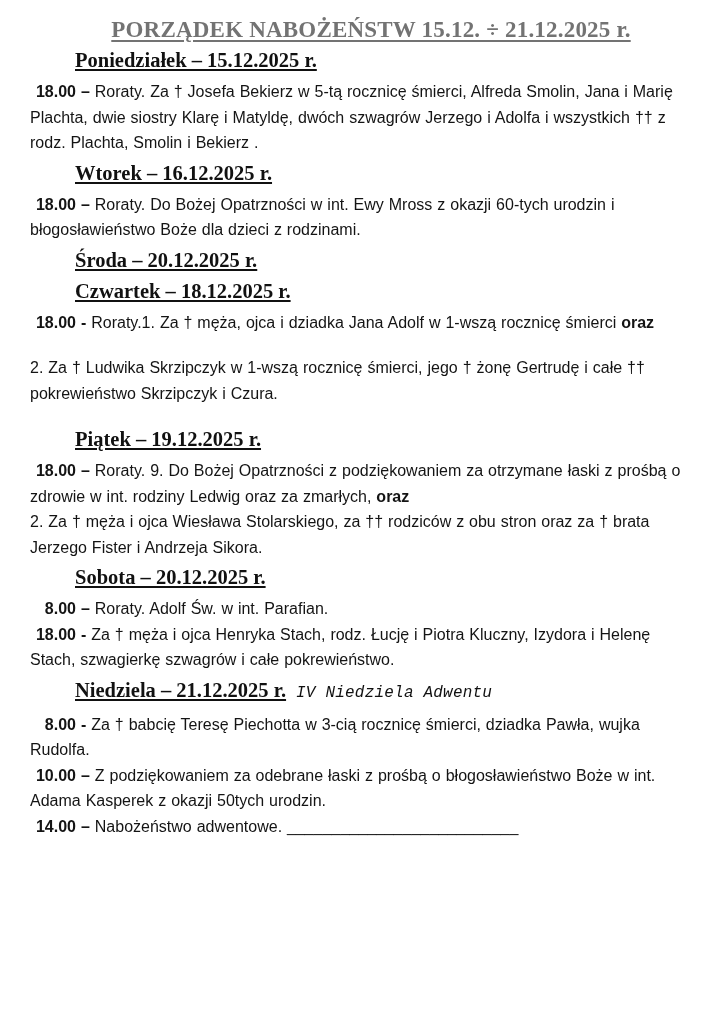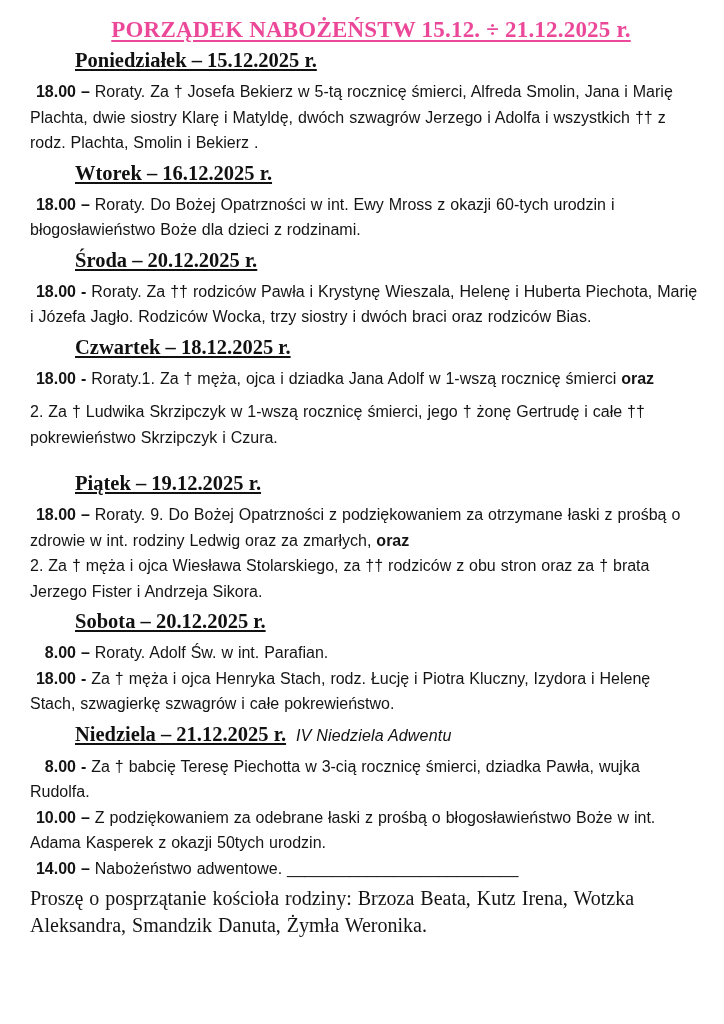--- a/index.html
+++ b/index.html
@@ -5,49 +5,49 @@
   html,body{margin:0;padding:0;}
   body{
     width:724px;min-height:1024px;background:#ffffff;color:#141414;
     font-family:"Liberation Sans",sans-serif;
     -webkit-font-smoothing:antialiased;
   }
   .page{padding:16px 26px 40px 30px;width:668px;}
   .doc-title{
     font-family:"Liberation Serif",serif;
     font-size:23px;line-height:27px;font-weight:bold;
-    color:#ec4899;
+    color:#737373;
     text-align:center;
     text-decoration:underline;
     text-decoration-thickness:2px;
     text-underline-offset:3px;
     letter-spacing:0.2px;
     margin:0 0 3px 14px;
   }
   .day-heading{
     font-family:"Liberation Serif",serif;
     font-size:20.5px;line-height:25px;font-weight:bold;color:#111;
     margin:5px 0 6px 45px;
   }
   .day-heading.pre-gap{margin-top:21px;}
   .day-label{
     text-decoration:underline;
     text-decoration-thickness:2px;
     text-underline-offset:2px;
   }
   .adwent-note{
-    font-family:Liberation Sans, sans-serif;
+    font-family:Liberation Mono, monospace;
     font-size:16px;font-weight:normal;font-style:italic;
     text-decoration:none;margin-left:10px;letter-spacing:0.2px;
   }
   .entry{
     margin:0;font-size:16px;line-height:25.5px;color:#141414;
     word-spacing:0.5px;
   }
-  .entry.gap{margin-top:8px;}
+  .entry.gap{margin-top:20px;}
   .time{
     font-weight:bold;display:inline-block;min-width:46px;text-align:right;
   }
   .dash{font-weight:bold;}
   .bold-tail{font-weight:bold;}
   .blank-line{letter-spacing:0;}
   .footer-note{
     font-family:"Liberation Serif",serif;
     font-size:20px;line-height:27px;margin:4px 0 0 0;color:#141414;
     word-spacing:1px;
@@ -65,21 +65,20 @@
     <p class="entry"><span class="time">18.00</span> <span class="dash">–</span> <span>Roraty. Za † Josefa Bekierz w 5-tą rocznicę śmierci, Alfreda Smolin, Jana i Marię Plachta, dwie siostry Klarę i Matyldę, dwóch szwagrów Jerzego i Adolfa i wszyst­kich †† z rodz. Plachta, Smolin i Bekierz .</span></p>
   </section>
 
   <section>
     <h2 class="day-heading"><span class="day-label">Wtorek – 16.12.2025 r.</span></h2>
     <p class="entry"><span class="time">18.00</span> <span class="dash">–</span> <span>Roraty. Do Bożej Opatrzności w int. Ewy Mross z okazji 60-tych urodzin i błogosławieństwo Boże dla dzieci z rodzinami.</span></p>
   </section>
 
   <section>
     <h2 class="day-heading"><span class="day-label">Środa – 20.12.2025 r.</span></h2>
-    <p class="entry"><span class="time">18.00</span> <span class="dash">-</span> <span>Roraty. Za †† rodziców Pawła i Krystynę Wieszala, Helenę i Huberta Piechota, Marię i Józefa Jagło. Rodziców Wocka, trzy siostry i dwóch braci oraz rodziców Bias.</span></p>
   </section>
 
   <section>
     <h2 class="day-heading"><span class="day-label">Czwartek – 18.12.2025 r.</span></h2>
     <p class="entry"><span class="time">18.00</span> <span class="dash">-</span> <span>Roraty.1. Za † męża, ojca i dziadka Jana Adolf w 1-wszą rocznicę śmierci</span> <span class="bold-tail">oraz</span></p>
     <p class="entry gap"><span>2. Za † Ludwika Skrzipczyk w 1-wszą rocznicę śmierci, jego † żonę Gertrudę i całe †† pokrewieństwo Skrzipczyk i Czura.</span></p>
   </section>
 
   <section>
     <h2 class="day-heading pre-gap"><span class="day-label">Piątek – 19.12.2025 r.</span></h2>
@@ -93,15 +92,14 @@
     <p class="entry"><span class="time">18.00</span> <span class="dash">-</span> <span>Za † męża i ojca Henryka Stach, rodz. Łucję i Piotra Kluczny, Izydora i Helenę Stach, szwagierkę szwagrów i całe pokrewieństwo.</span></p>
   </section>
 
   <section>
     <h2 class="day-heading"><span class="day-label">Niedziela – 21.12.2025 r.</span><span class="adwent-note">IV Niedziela Adwentu</span></h2>
     <p class="entry"><span class="time">8.00</span> <span class="dash">-</span> <span>Za † babcię Teresę Piechotta w 3-cią rocznicę śmierci, dziadka Pawła, wujka Rudolfa.</span></p>
     <p class="entry"><span class="time">10.00</span> <span class="dash">–</span> <span>Z podziękowaniem za odebrane łaski z prośbą o błogosławieństwo Boże w int. Adama Kasperek z okazji 50tych urodzin.</span></p>
     <p class="entry"><span class="time">14.00</span> <span class="dash">–</span> <span>Nabożeństwo adwentowe.</span> <span class="blank-line">__________________________</span></p>
   </section>
 
-  <p class="footer-note">Proszę o posprzątanie kościoła rodziny: Brzoza Beata, Kutz Irena, Wotzka Aleksandra, Smandzik Danuta, Żymła Weronika.</p>
 
 </div>
 
 </body></html>

